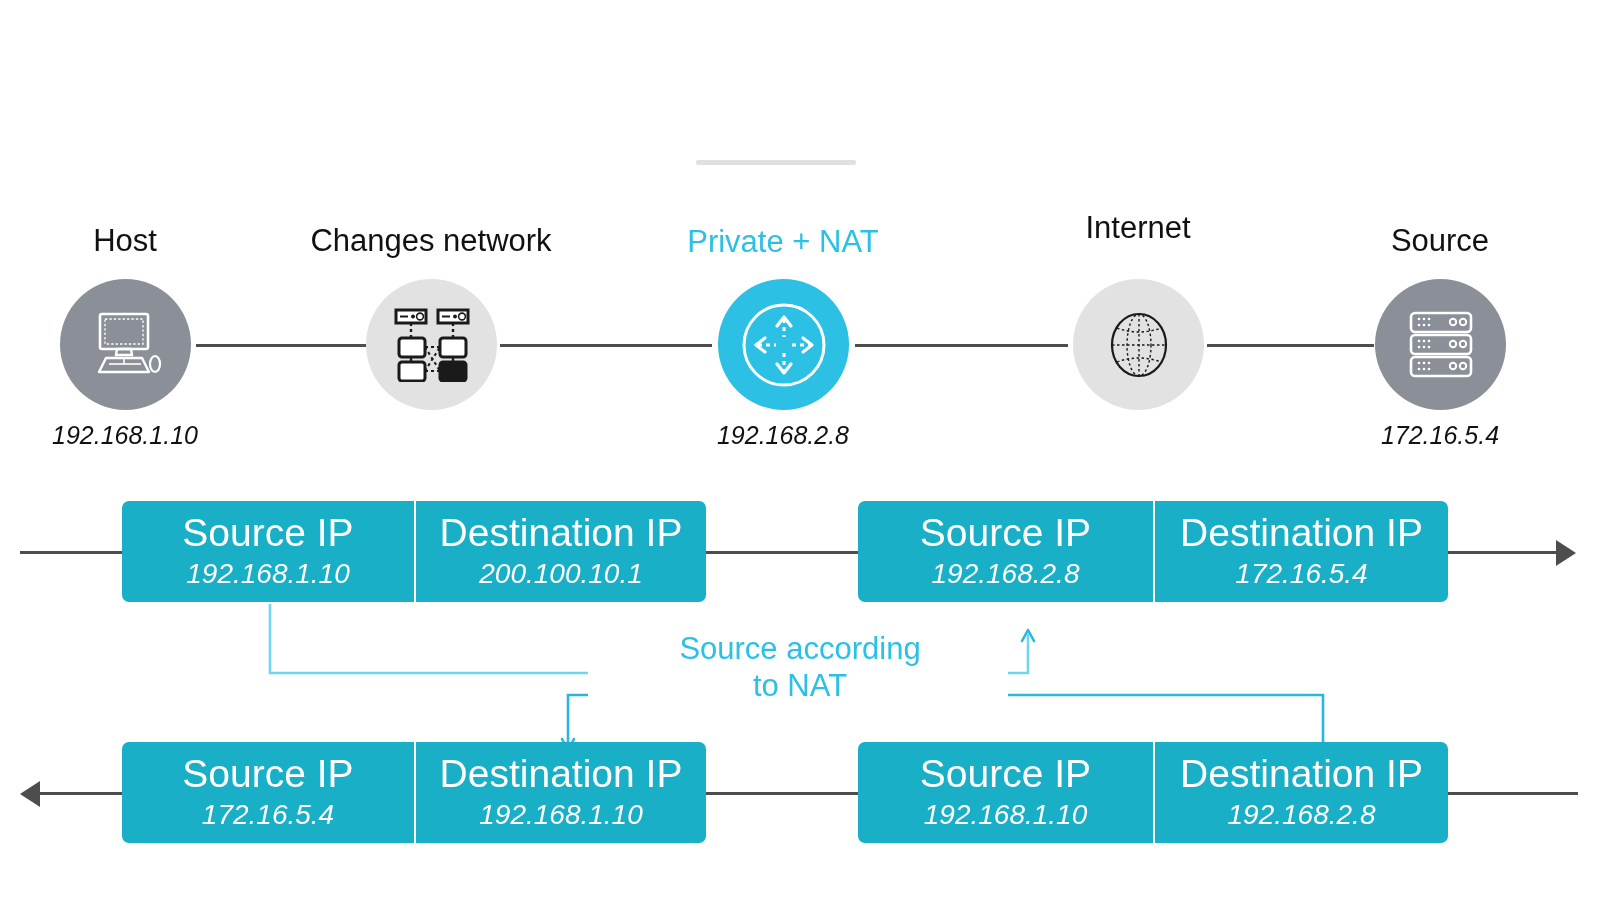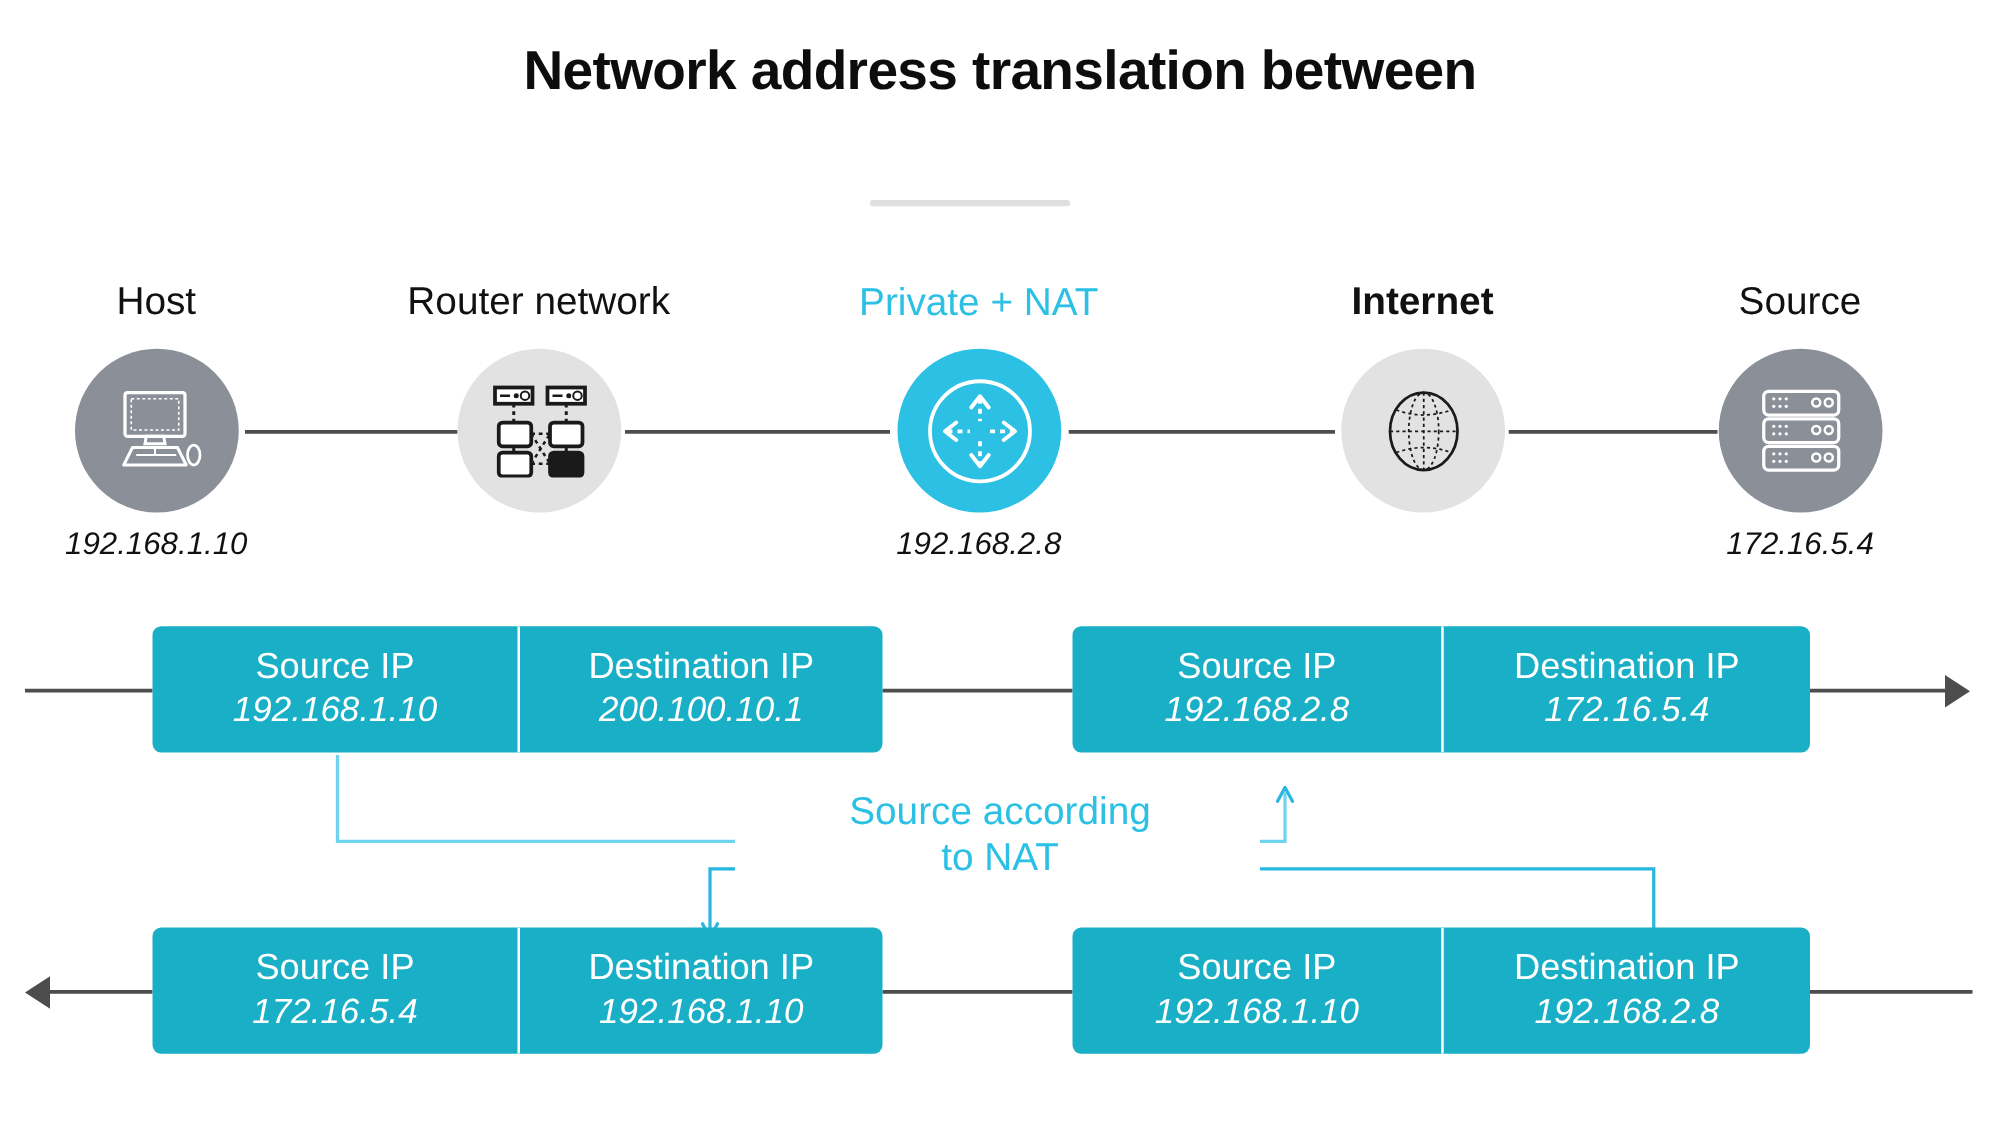--- a/index.html
+++ b/index.html
@@ -93,21 +93,21 @@
   .pkt-cell {
     display: flex;
     flex-direction: column;
     align-items: center;
     justify-content: center;
     color: #ffffff;
     box-sizing: border-box;
   }
   .pkt-cell + .pkt-cell { border-left: 2px solid #ffffff; }
   .pkt-head {
-    font-size: 29px;
+    font-size: 39px;
     line-height: 1.05;
     white-space: nowrap;
     text-align: center;
   }
   .pkt-val {
     font-size: 28px;
     font-style: italic;
     line-height: 1.2;
     margin-top: 3px;
     white-space: nowrap;
@@ -144,21 +144,20 @@
     font-size: 31px;
     line-height: 1.2;
     color: #2cc0e4;
     white-space: pre-line;
   }
 </style>
 </head>
 <body>
 
 <div id="title-block">
-  <div class="title-line">Network address translation between</div>
 </div>
 <div id="title-rule"></div>
 
 <div id="node-row">
 
   <div class="link-line" style="left:196px;  top:344px; width:170px;"></div>
   <div class="link-line" style="left:500px;  top:344px; width:212px;"></div>
   <div class="link-line" style="left:855px;  top:344px; width:213px;"></div>
   <div class="link-line" style="left:1207px; top:344px; width:167px;"></div>
 
@@ -172,21 +171,21 @@
         <path d="M17 46 L53 46 L60 60 L10 60 Z" fill="none" stroke="#ffffff" stroke-width="2.4" stroke-linejoin="round"></path>
         <line x1="20" y1="52" x2="52" y2="52" stroke="#ffffff" stroke-width="1.6"></line>
         <line x1="35" y1="46" x2="35" y2="52" stroke="#ffffff" stroke-width="1.6"></line>
         <ellipse cx="66" cy="52" rx="5" ry="8" fill="none" stroke="#ffffff" stroke-width="2.2"></ellipse>
       </svg>
     </div>
     <div class="node-ip" style="left:-25px; top:421px;">192.168.1.10</div>
   </div>
 
   <div class="node">
-    <div class="node-label" style="left:281px; top:225px;">Router network</div>
+    <div class="node-label" style="left:281px; top:225px;">Changes network</div>
     <div class="node-circle c-light" style="left:366px; top:279px; width:131px; height:131px;">
       <svg width="76" height="74" viewBox="0 0 76 74">
         <rect x="2" y="2" width="30" height="13" fill="#ffffff" stroke="#1a1a1a" stroke-width="3"></rect>
         <line x1="6" y1="8.5" x2="14" y2="8.5" stroke="#1a1a1a" stroke-width="2"></line>
         <circle cx="19" cy="8.5" r="2" fill="#1a1a1a"></circle>
         <circle cx="26" cy="8.5" r="3.4" fill="none" stroke="#1a1a1a" stroke-width="1.6"></circle>
         <rect x="44" y="2" width="30" height="13" fill="#ffffff" stroke="#1a1a1a" stroke-width="3"></rect>
         <line x1="48" y1="8.5" x2="56" y2="8.5" stroke="#1a1a1a" stroke-width="2"></line>
         <circle cx="61" cy="8.5" r="2" fill="#1a1a1a"></circle>
         <circle cx="68" cy="8.5" r="3.4" fill="none" stroke="#1a1a1a" stroke-width="1.6"></circle>
@@ -218,21 +217,21 @@
         <line x1="17" y1="43" x2="35" y2="43" stroke="#ffffff" stroke-width="3" stroke-dasharray="4 4"></line>
         <path d="M24 36 L15 43 L24 50" fill="none" stroke="#ffffff" stroke-width="3.2" stroke-linecap="round" stroke-linejoin="round"></path>
         <line x1="51" y1="43" x2="69" y2="43" stroke="#ffffff" stroke-width="3" stroke-dasharray="4 4"></line>
         <path d="M62 36 L71 43 L62 50" fill="none" stroke="#ffffff" stroke-width="3.2" stroke-linecap="round" stroke-linejoin="round"></path>
       </svg>
     </div>
     <div class="node-ip" style="left:633px; top:421px;">192.168.2.8</div>
   </div>
 
   <div class="node">
-    <div class="node-label" style="left:988px; top:225px;font-weight:bold;">Internet</div>
+    <div class="node-label" style="left:988px; top:212px;">Internet</div>
     <div class="node-circle c-light" style="left:1073px; top:279px; width:131px; height:131px;">
       <svg width="62" height="68" viewBox="0 0 62 68">
         <ellipse cx="31" cy="34" rx="27" ry="31" fill="none" stroke="#1a1a1a" stroke-width="2.2"></ellipse>
         <ellipse cx="31" cy="34" rx="12" ry="31" fill="none" stroke="#1a1a1a" stroke-width="1.4" stroke-dasharray="2.5 2.5"></ellipse>
         <line x1="31" y1="3" x2="31" y2="65" stroke="#1a1a1a" stroke-width="1.4" stroke-dasharray="2.5 2.5"></line>
         <line x1="4" y1="34" x2="58" y2="34" stroke="#1a1a1a" stroke-width="1.4" stroke-dasharray="2.5 2.5"></line>
         <path d="M9 17 Q31 25 53 17" fill="none" stroke="#1a1a1a" stroke-width="1.4" stroke-dasharray="2.5 2.5"></path>
         <path d="M9 51 Q31 43 53 51" fill="none" stroke="#1a1a1a" stroke-width="1.4" stroke-dasharray="2.5 2.5"></path>
       </svg>
     </div>

